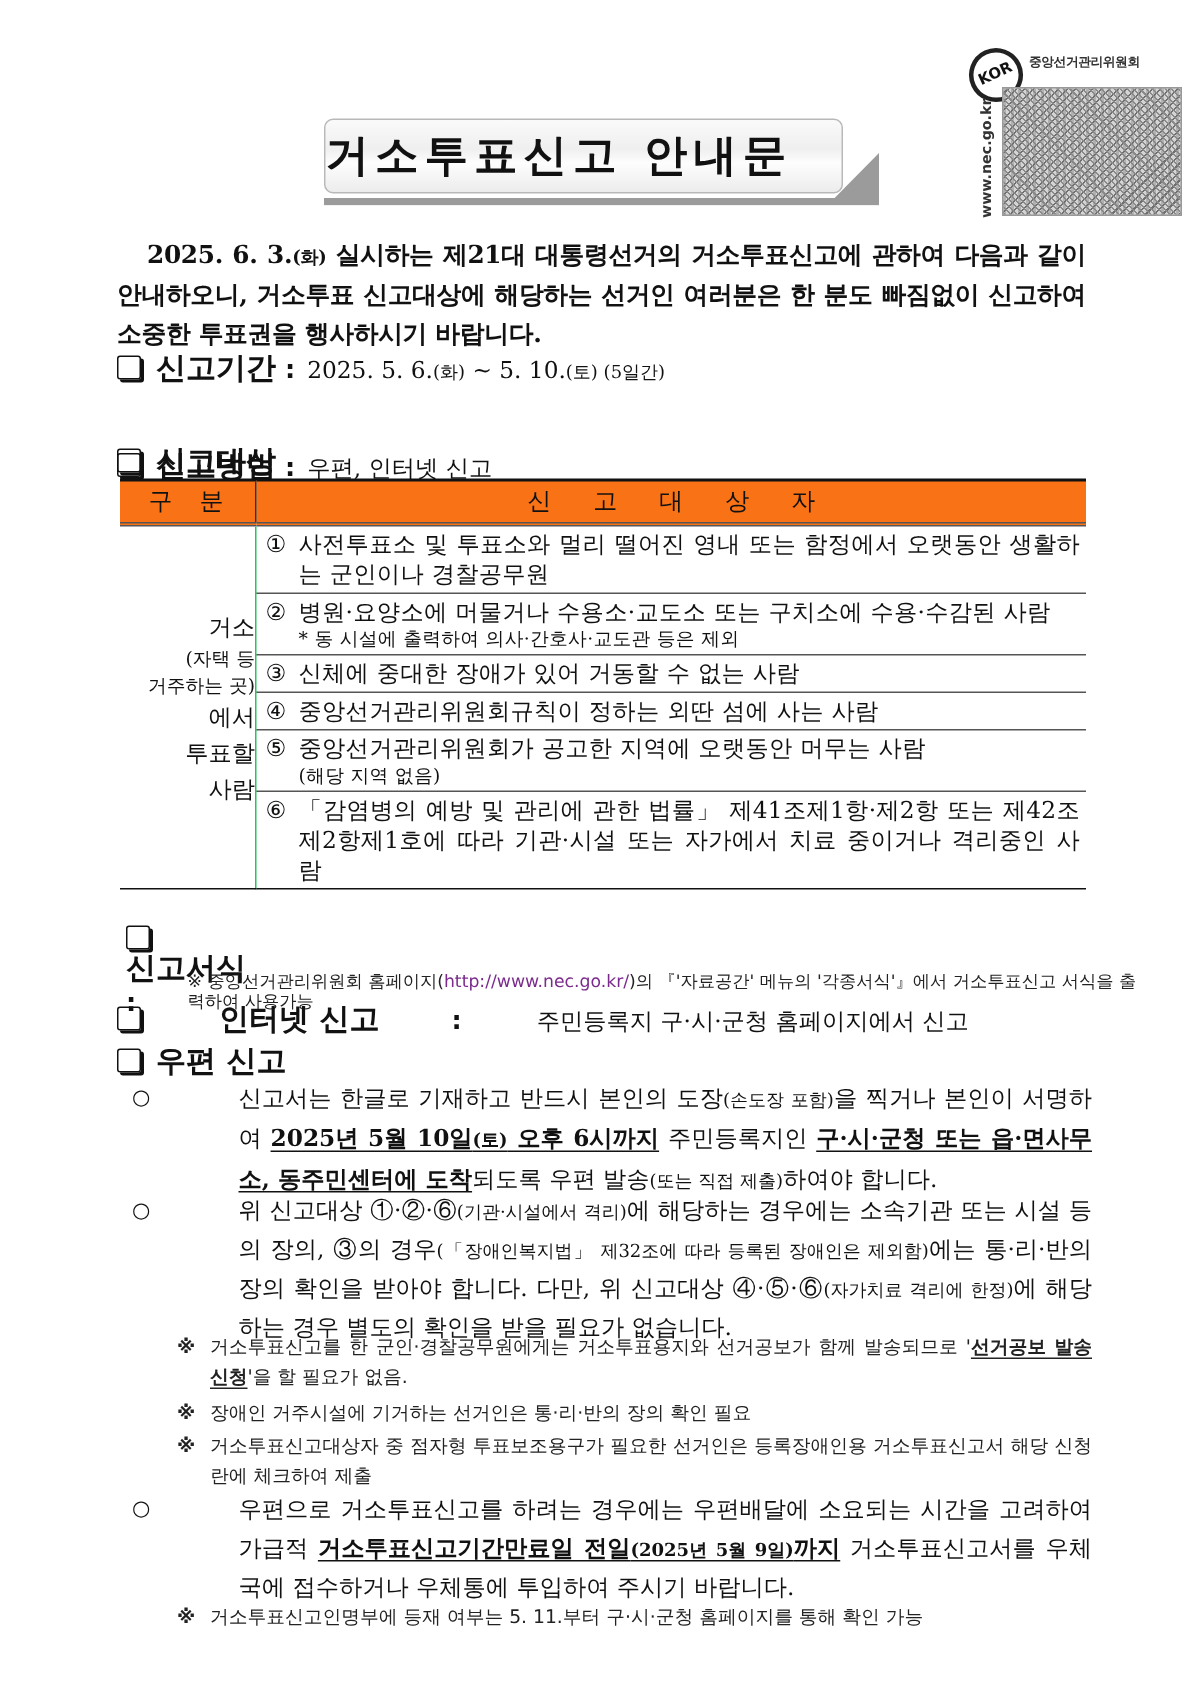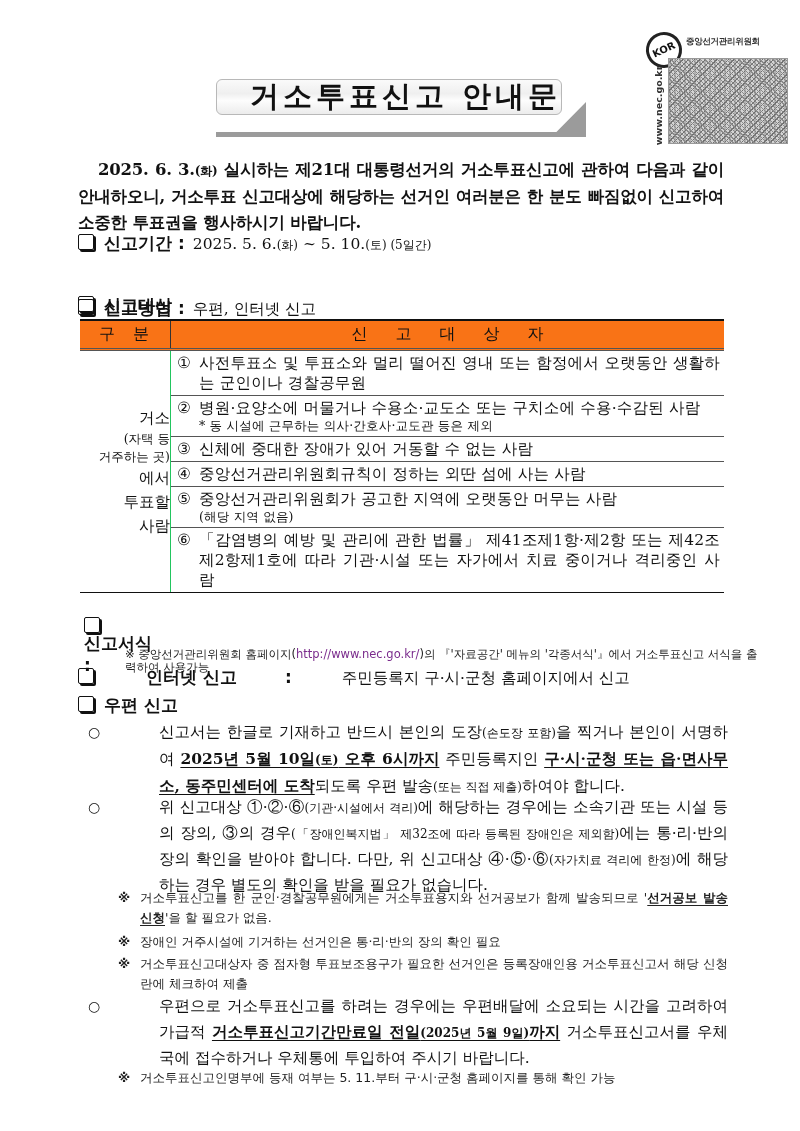--- a/index.html
+++ b/index.html
@@ -20,37 +20,37 @@
         background:
           repeating-linear-gradient(45deg, #8a8a8a 0 1px, transparent 1px 3px),
           repeating-linear-gradient(-45deg, #6f6f6f 0 1px, transparent 1px 4px),
           repeating-linear-gradient(90deg, #b0b0b0 0 2px, transparent 2px 5px),
           #d4d4d4; }
 
   
   .title-wrap { position:absolute; left:216px; top:79px; width:346px; height:55px; }
   .title-shadow { position:absolute; left:0; top:8px; width:370px; height:50px;
                   background:#9b9b9b; clip-path:polygon(0 90%, 92% 90%, 100% 30%, 100% 100%, 0 100%); }
-  .title-box { position:absolute; left:0; top:0; width:346px; height:36px; box-sizing:border-box;
+  .title-box { position:absolute; left:0; top:0; width:346px; height:50px; box-sizing:border-box;
                border:1px solid #b8b8b8; border-radius:6px;
                background:linear-gradient(#fafafa 0%, #efefef 40%, #fdfdfd 60%, #ececec 100%);
-               display:flex; align-items:center; justify-content:flex-end; }
+               display:flex; align-items:center; justify-content:flex-start; }
   .title-text { font-family:"DejaVu Sans",sans-serif; font-weight:bold; font-size:29px;
                 letter-spacing:4px; color:#111; }
 
   
   .intro { position:absolute; left:78px; top:157px; width:646px; font-size:16.5px; line-height:26px;
            text-align:justify; text-indent:20px; font-weight:bold; letter-spacing:-0.2px; }
   .small { font-size:12px; }
 
   
   .sec { position:absolute; left:78px; display:flex; align-items:baseline; white-space:nowrap; }
   .chk { display:inline-block; width:14px; height:14px; border:1.5px solid #111; border-radius:2px;
          box-shadow:2px 2px 0 #111; margin-right:10px; position:relative; top:1px; }
-  .sec-title { font-family:"DejaVu Sans",sans-serif; font-weight:bold; font-size:17px; }
+  .sec-title { font-family:"DejaVu Sans",sans-serif; font-weight:bold; font-size:20px; }
   .sec-colon { font-family:"DejaVu Sans",sans-serif; font-weight:bold; font-size:17px; margin:0 8px 0 6px; }
   .sec-val { font-size:15.5px; }
 
   
   .tbl { position:absolute; left:80px; top:319px; width:644px; border-collapse:collapse; font-size:15.5px; }
   .tbl th { background:#f97316; font-weight:normal; height:25px; border-top:2px solid #111;
             border-bottom:3px double #555; font-size:16px; }
   .tbl th.c1 { width:88px; border-right:1px solid #333; letter-spacing:18px; text-indent:16px; }
   .tbl th.c2 { letter-spacing:28px; text-indent:28px; }
   .tbl td { border-bottom:1px solid #555; vertical-align:top; padding:2px 4px 2px 6px; line-height:20px; }
@@ -142,21 +142,21 @@
         </td>
     </tr>
     <tr>
       <td>
           <div class="item">
             <span class="num">②</span>
             <span class="txt">병원·요양소에 머물거나 수용소·교도소 또는 구치소에 수용·수감된 사람</span>
           </div>
           <div class="item">
             <span class="num"></span>
-            <span class="txt note">* 동 시설에 근무하는 의사·간호사·교도관 등은 제외</span>
+            <span class="txt note">* 동 시설에 출력하여 의사·간호사·교도관 등은 제외</span>
           </div>
         </td>
     </tr>
     <tr>
       <td>
           <div class="item">
             <span class="num">③</span>
             <span class="txt">신체에 중대한 장애가 있어 거동할 수 없는 사람</span>
           </div>
         </td>

